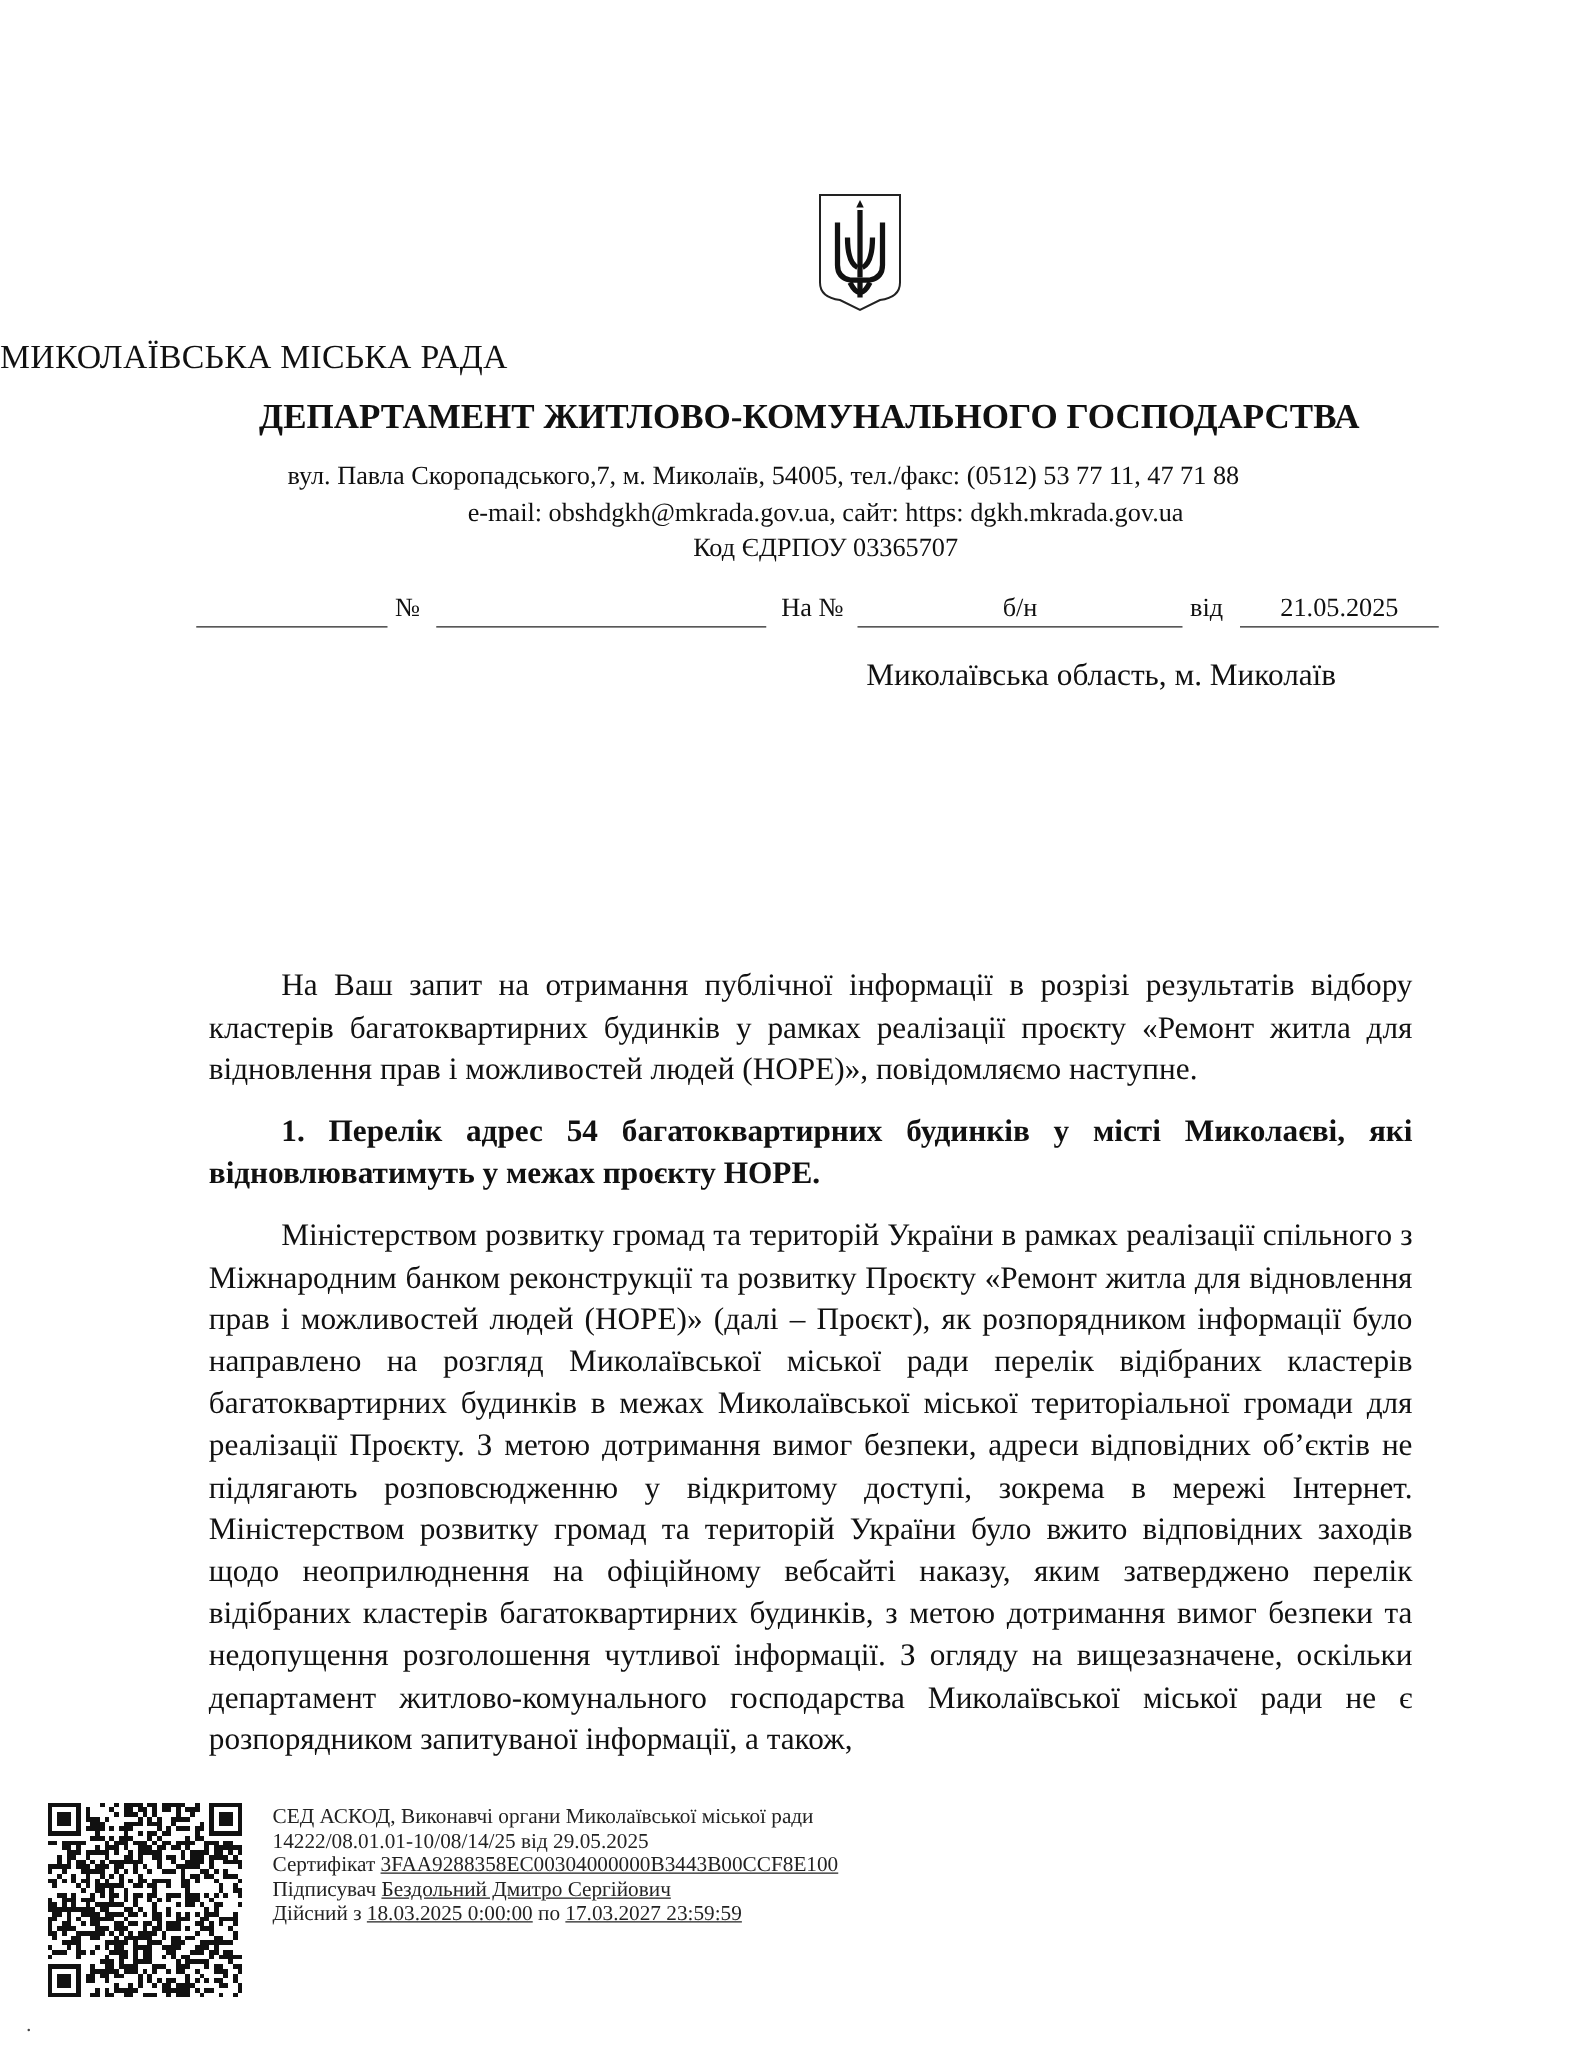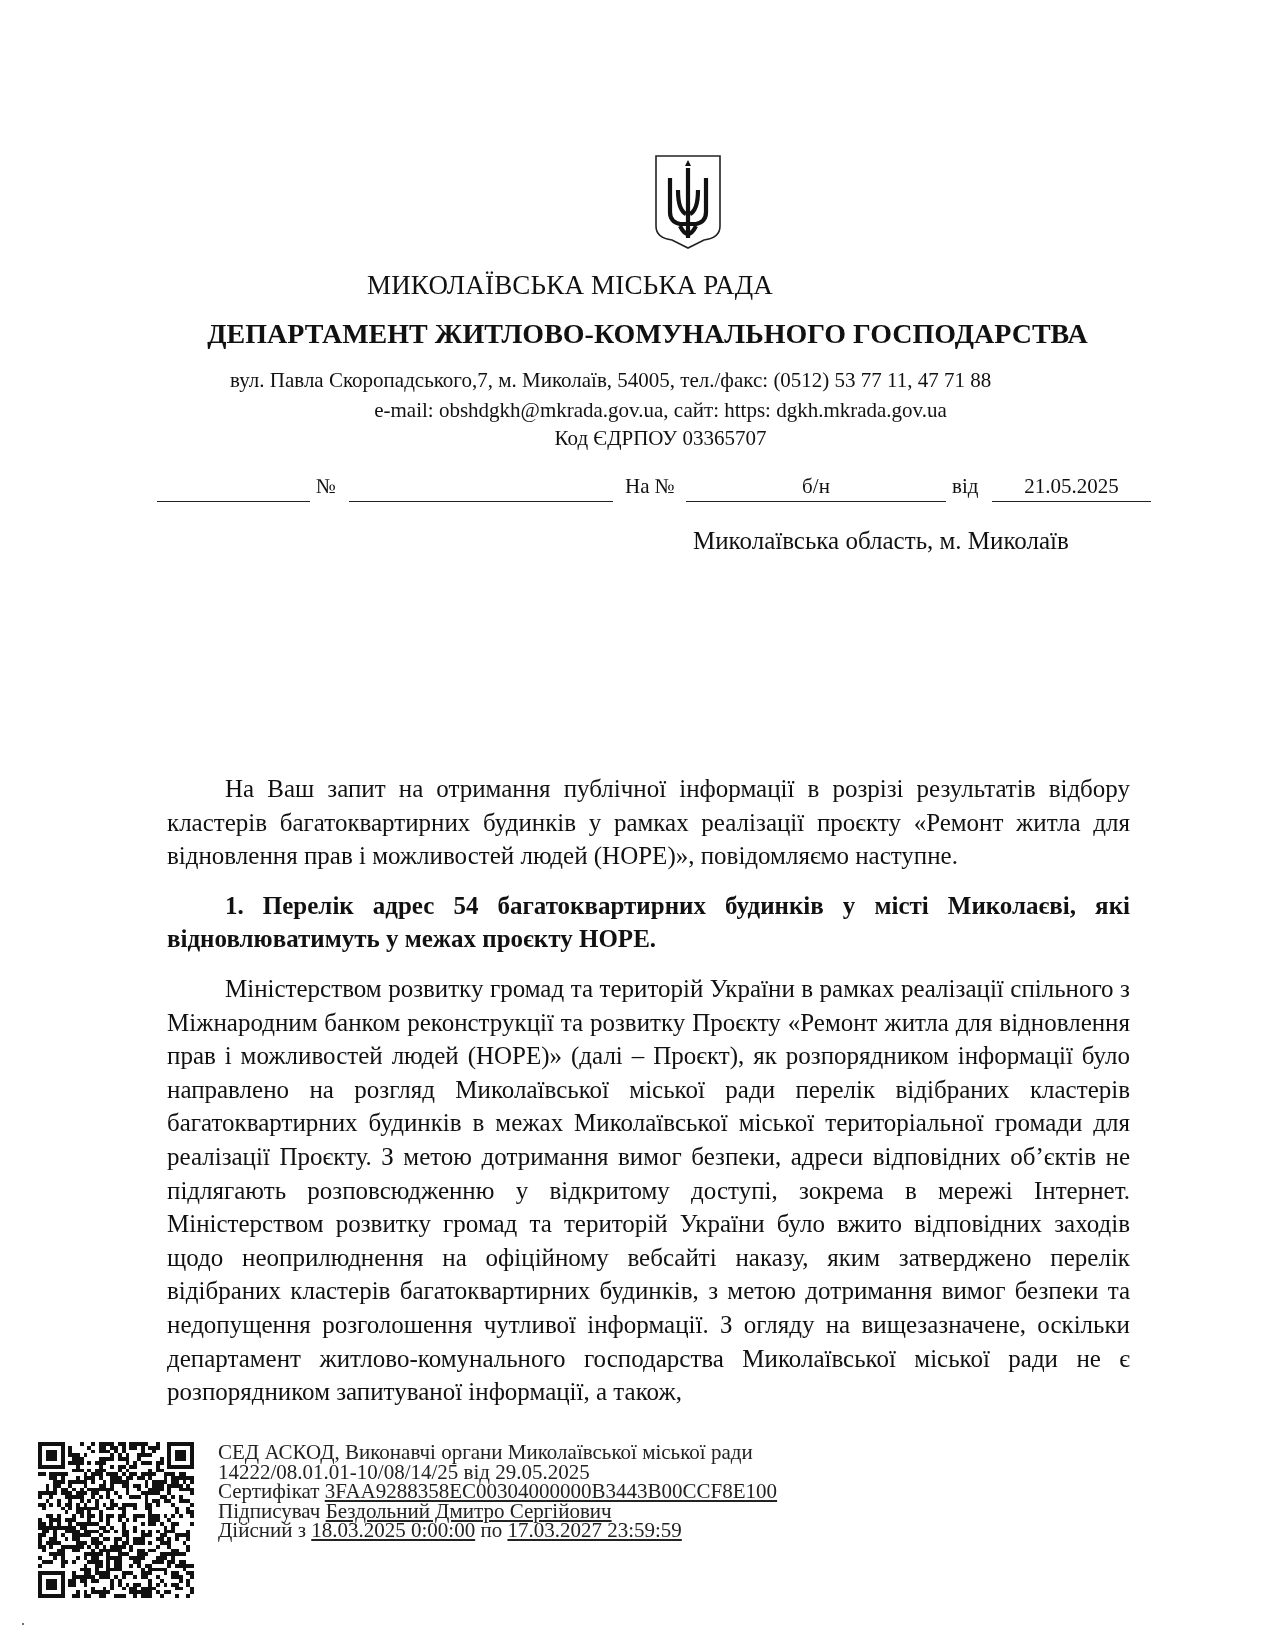--- a/index.html
+++ b/index.html
@@ -1,32 +1,32 @@
 <!DOCTYPE html>
 <html><head>
 <meta charset="utf-8">
 <style>
   html, body { margin: 0; padding: 0; background: #ffffff; }
   body { width: 1275px; height: 1650px; position: relative; overflow: hidden; color: #111; font-family: "Liberation Serif", serif; }
   .abs { position: absolute; }
   .emblem { left: 652px; top: 152px; width: 72px; height: 100px; }
-  .h1 { left: 0; width: 1140px; top: 270px; text-align: center; font-size: 27px; letter-spacing: 0.2px; }
+  .h1 { left: 0; width: 1140px; top: 270px; text-align: left; font-size: 27px; letter-spacing: 0.2px; }
   .h2 { left: 0; width: 1275px; top: 318px; padding-left: 20px; box-sizing: border-box; text-align: center; font-size: 28px; font-weight: bold; }
   .addr { left: 230px; top: 368px; font-size: 21px; white-space: nowrap; }
   .contact { left: 0; width: 1275px; padding-left: 46px; box-sizing: border-box; top: 398px; text-align: center; font-size: 21px; }
   .edrpou { left: 0; width: 1275px; padding-left: 46px; box-sizing: border-box; top: 426px; text-align: center; font-size: 21px; }
   .regline { top: 474px; height: 28px; font-size: 21px; }
   .uline { position: absolute; border-bottom: 1.5px solid #222; height: 27px; text-align: center; }
   .lbl { position: absolute; top: 0; }
   .recipient { left: 693px; top: 524px; font-size: 25px; line-height: 34px; }
   .body-text { left: 151px; width: 995px; top: 756px; font-size: 25px; line-height: 33.6px; }
   .body-text p { margin: 16px; text-align: justify; text-indent: 58px; }
   .body-text p.bold { font-weight: bold; }
   .qr { left: 38px; top: 1442px; width: 156px; height: 156px; }
-  .sig { left: 218px; top: 1443px; font-size: 21px; line-height: 19.6px; color: #222; }
+  .sig { left: 218px; top: 1443px; font-size: 17px; line-height: 19.6px; color: #222; }
   .sig .u { text-decoration: underline; }
   .dot { left: 22px; top: 1623px; width: 2px; height: 2px; background:#444; border-radius: 1px; }
 </style>
 </head>
 <body>
 
 <div class="abs emblem">
   <svg width="72" height="100" viewBox="0 0 72 100">
     <path d="M4 4 H68 V74 Q68 86 52 88 L36 96 L20 88 Q4 86 4 74 Z" fill="none" stroke="#222" stroke-width="1.6"></path>
     <g fill="none" stroke="#111" stroke-width="4.2" stroke-linejoin="round">

